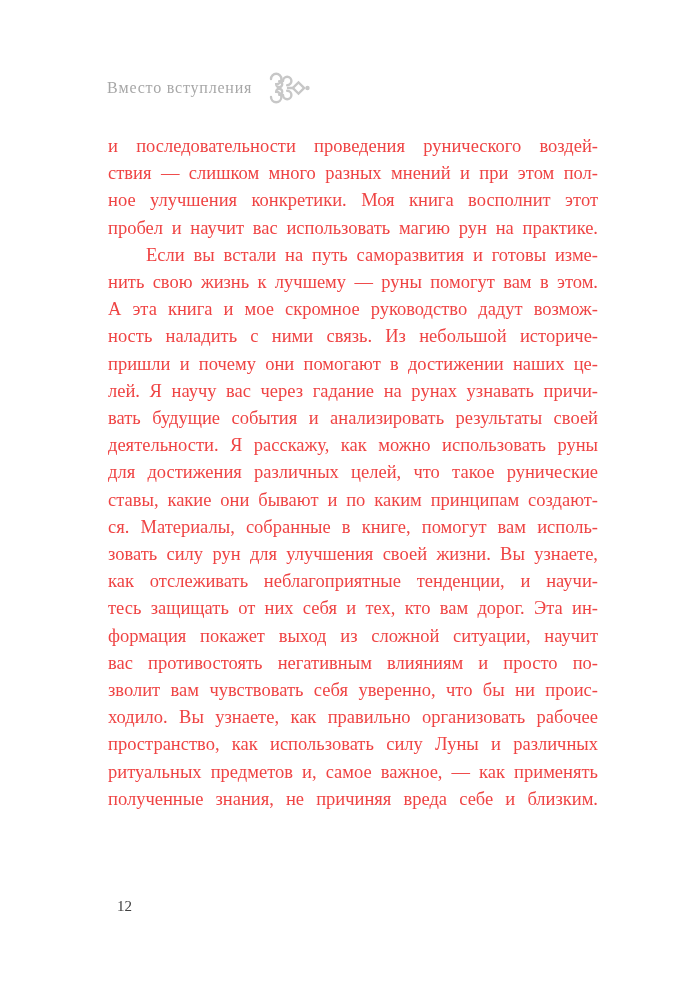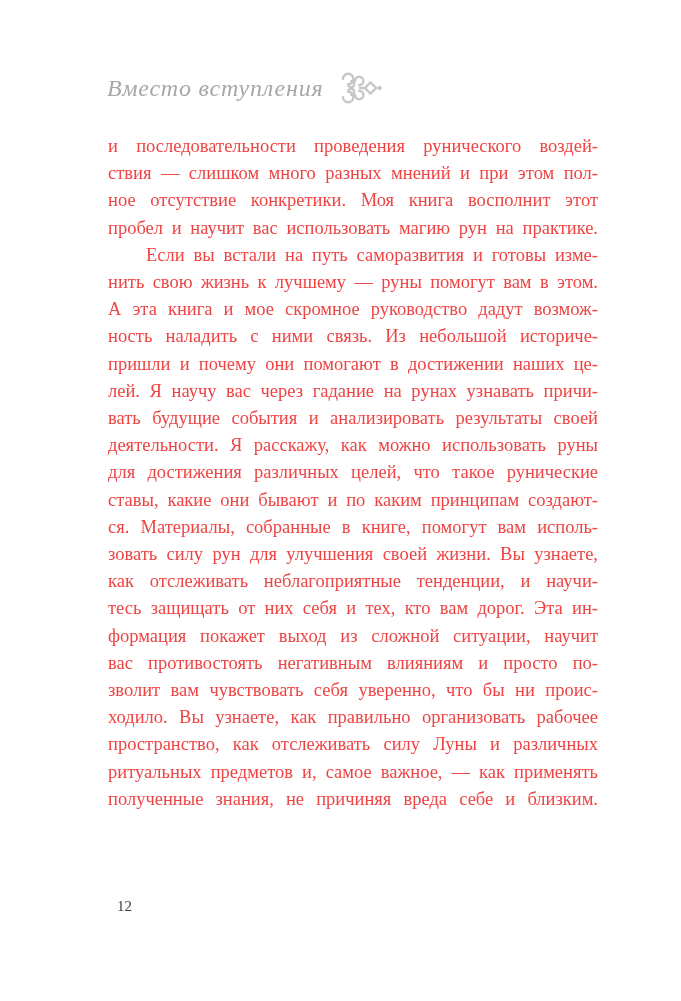--- a/index.html
+++ b/index.html
@@ -15,22 +15,21 @@
   .running-header {
     position: absolute;
     left: 107px;
     top: 70px;
     display: flex;
     align-items: center;
     gap: 12px;
   }
   .running-header .title {
     font-family: "Liberation Serif", serif;
-    font-style: italic;
-    font-size: 24px;
+    font-size: 16px;
     letter-spacing: 0.8px;
     color: #a7a7a7;
     white-space: nowrap;
   }
   .ornament { display: inline-block; line-height: 0; }
   .text-block {
     position: absolute;
     left: 108px;
     top: 133px;
     width: 490px;
@@ -75,21 +74,21 @@
           <circle cx="43.5" cy="18" r="2.2" fill="#c7c7c7" stroke="none"></circle>
         </g>
       </svg>
     </span>
   </div>
 
   <div class="text-block">
     <div class="para">
       <div class="line">и последовательности проведения рунического воздей-</div>
       <div class="line">ствия — слишком много разных мнений и при этом пол-</div>
-      <div class="line">ное отсутствие конкретики. Моя книга восполнит этот</div>
+      <div class="line">ное улучшения конкретики. Моя книга восполнит этот</div>
       <div class="line">пробел и научит вас использовать магию рун на практике.</div>
     </div>
     <div class="para">
       <div class="line indent">Если вы встали на путь саморазвития и готовы изме-</div>
       <div class="line">нить свою жизнь к лучшему — руны помогут вам в этом.</div>
       <div class="line">А эта книга и мое скромное руководство дадут возмож-</div>
       <div class="line">ность наладить с ними связь. Из небольшой историче-</div>
       <div class="line">пришли и почему они помогают в достижении наших це-</div>
       <div class="line">лей. Я научу вас через гадание на рунах узнавать причи-</div>
       <div class="line">вать будущие события и анализировать результаты своей</div>
@@ -97,21 +96,21 @@
       <div class="line">для достижения различных целей, что такое рунические</div>
       <div class="line">ставы, какие они бывают и по каким принципам создают-</div>
       <div class="line">ся. Материалы, собранные в книге, помогут вам исполь-</div>
       <div class="line">зовать силу рун для улучшения своей жизни. Вы узнаете,</div>
       <div class="line">как отслеживать неблагоприятные тенденции, и научи-</div>
       <div class="line">тесь защищать от них себя и тех, кто вам дорог. Эта ин-</div>
       <div class="line">формация покажет выход из сложной ситуации, научит</div>
       <div class="line">вас противостоять негативным влияниям и просто по-</div>
       <div class="line">зволит вам чувствовать себя уверенно, что бы ни проис-</div>
       <div class="line">ходило. Вы узнаете, как правильно организовать рабочее</div>
-      <div class="line">пространство, как отслеживать силу Луны и различных</div>
+      <div class="line">пространство, как использовать силу Луны и различных</div>
       <div class="line">ритуальных предметов и, самое важное, — как применять</div>
       <div class="line">полученные знания, не причиняя вреда себе и близким.</div>
     </div>
   </div>
 
   <div class="page-number">12</div>
 
 </div>
 
 </body></html>

